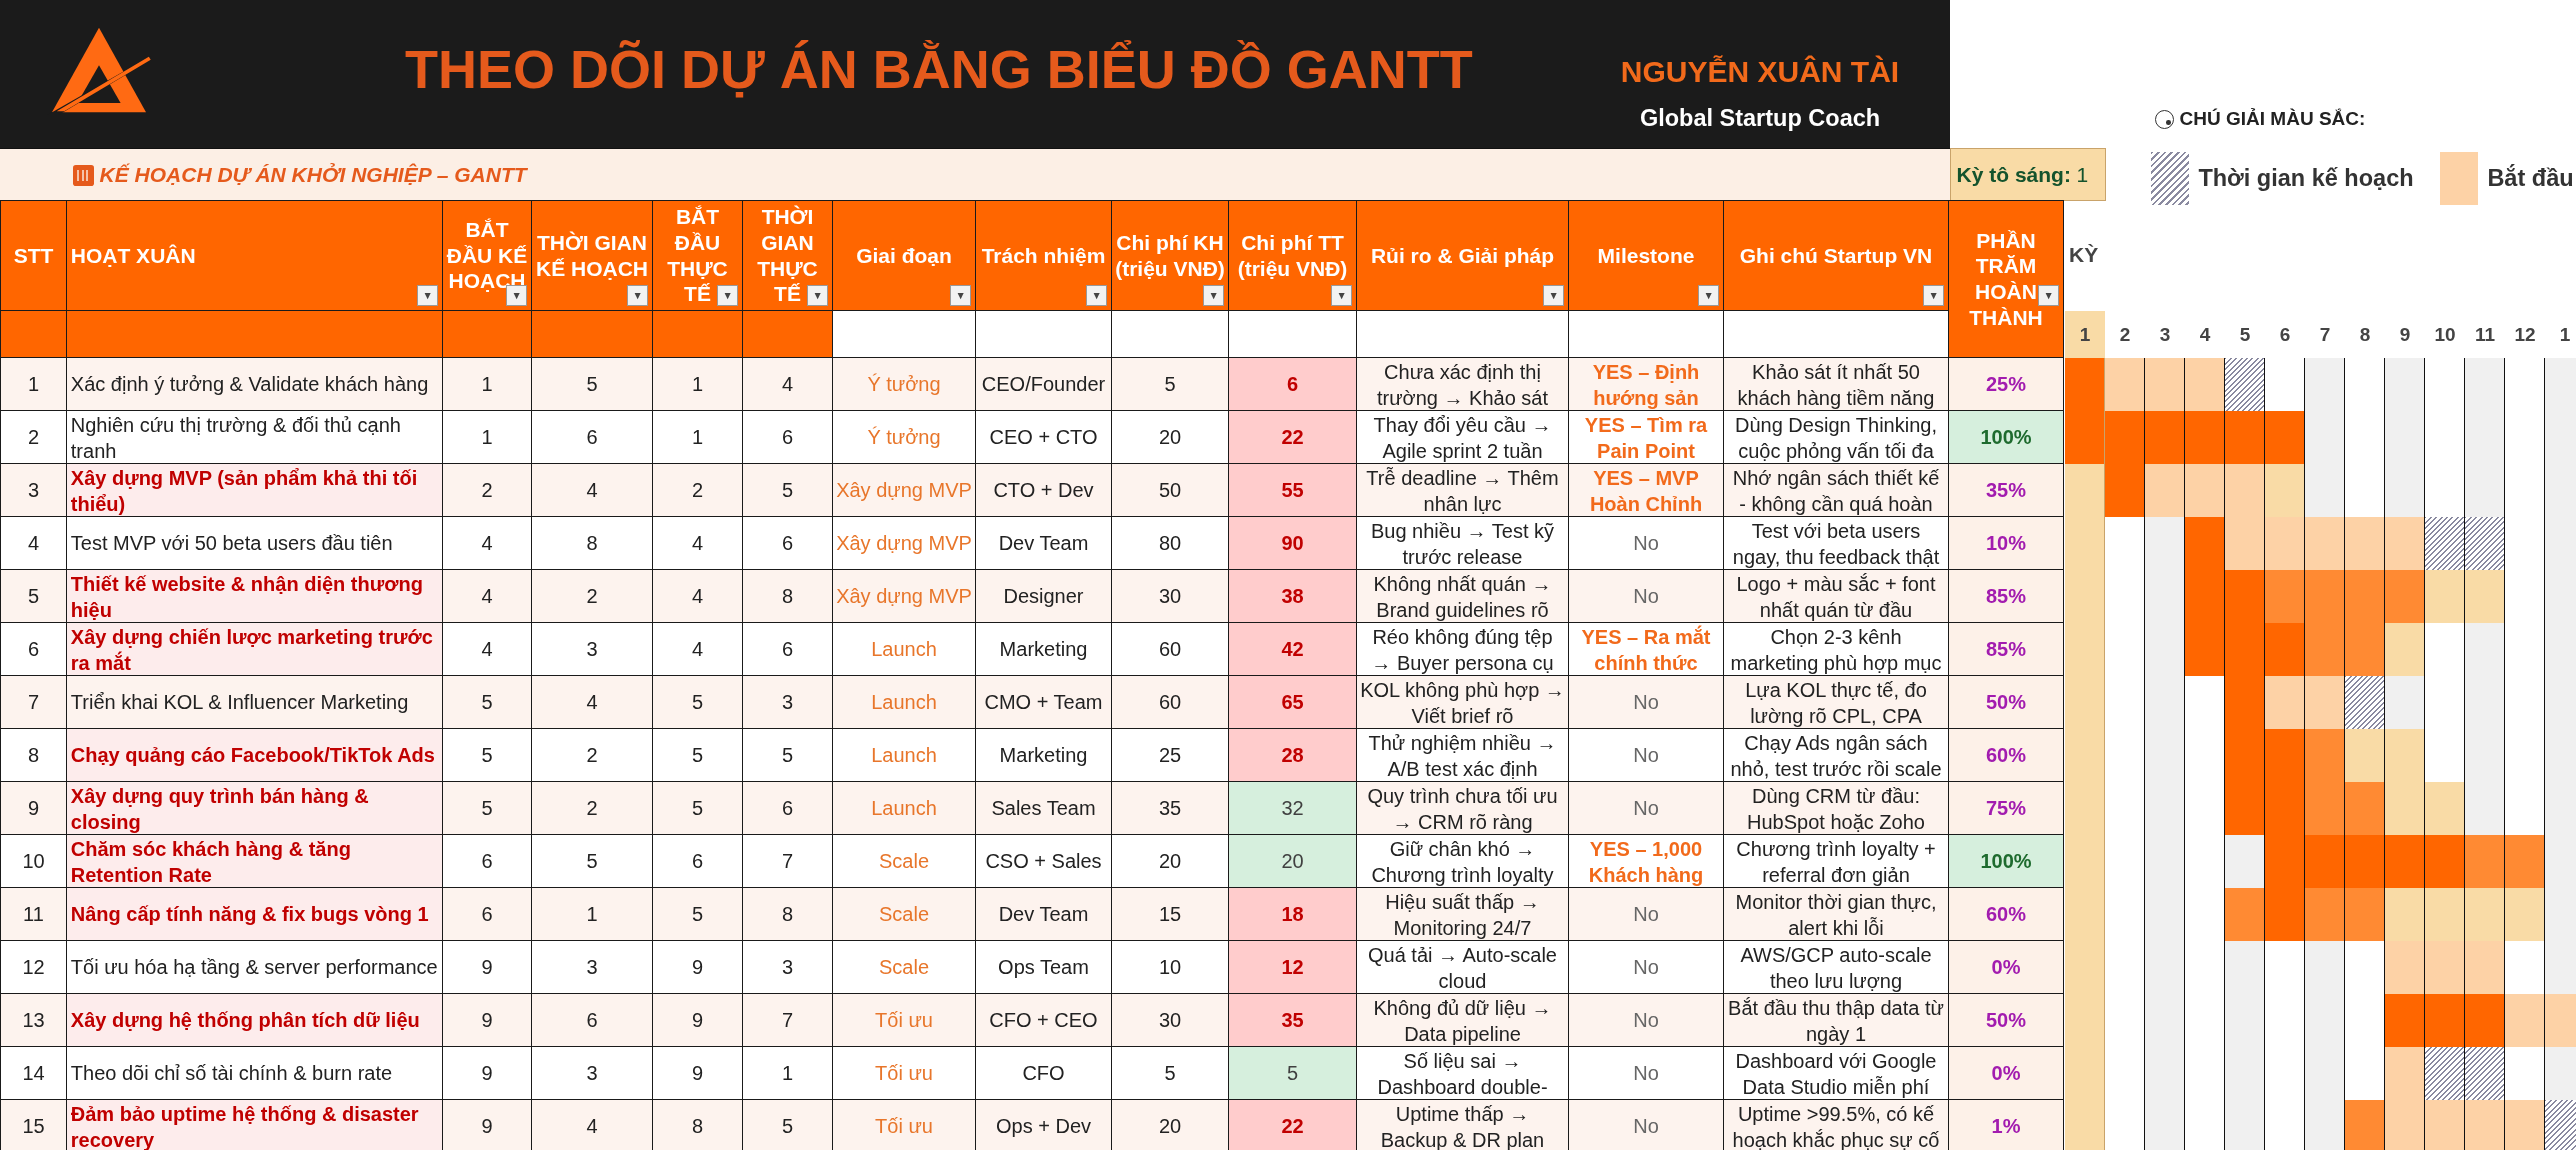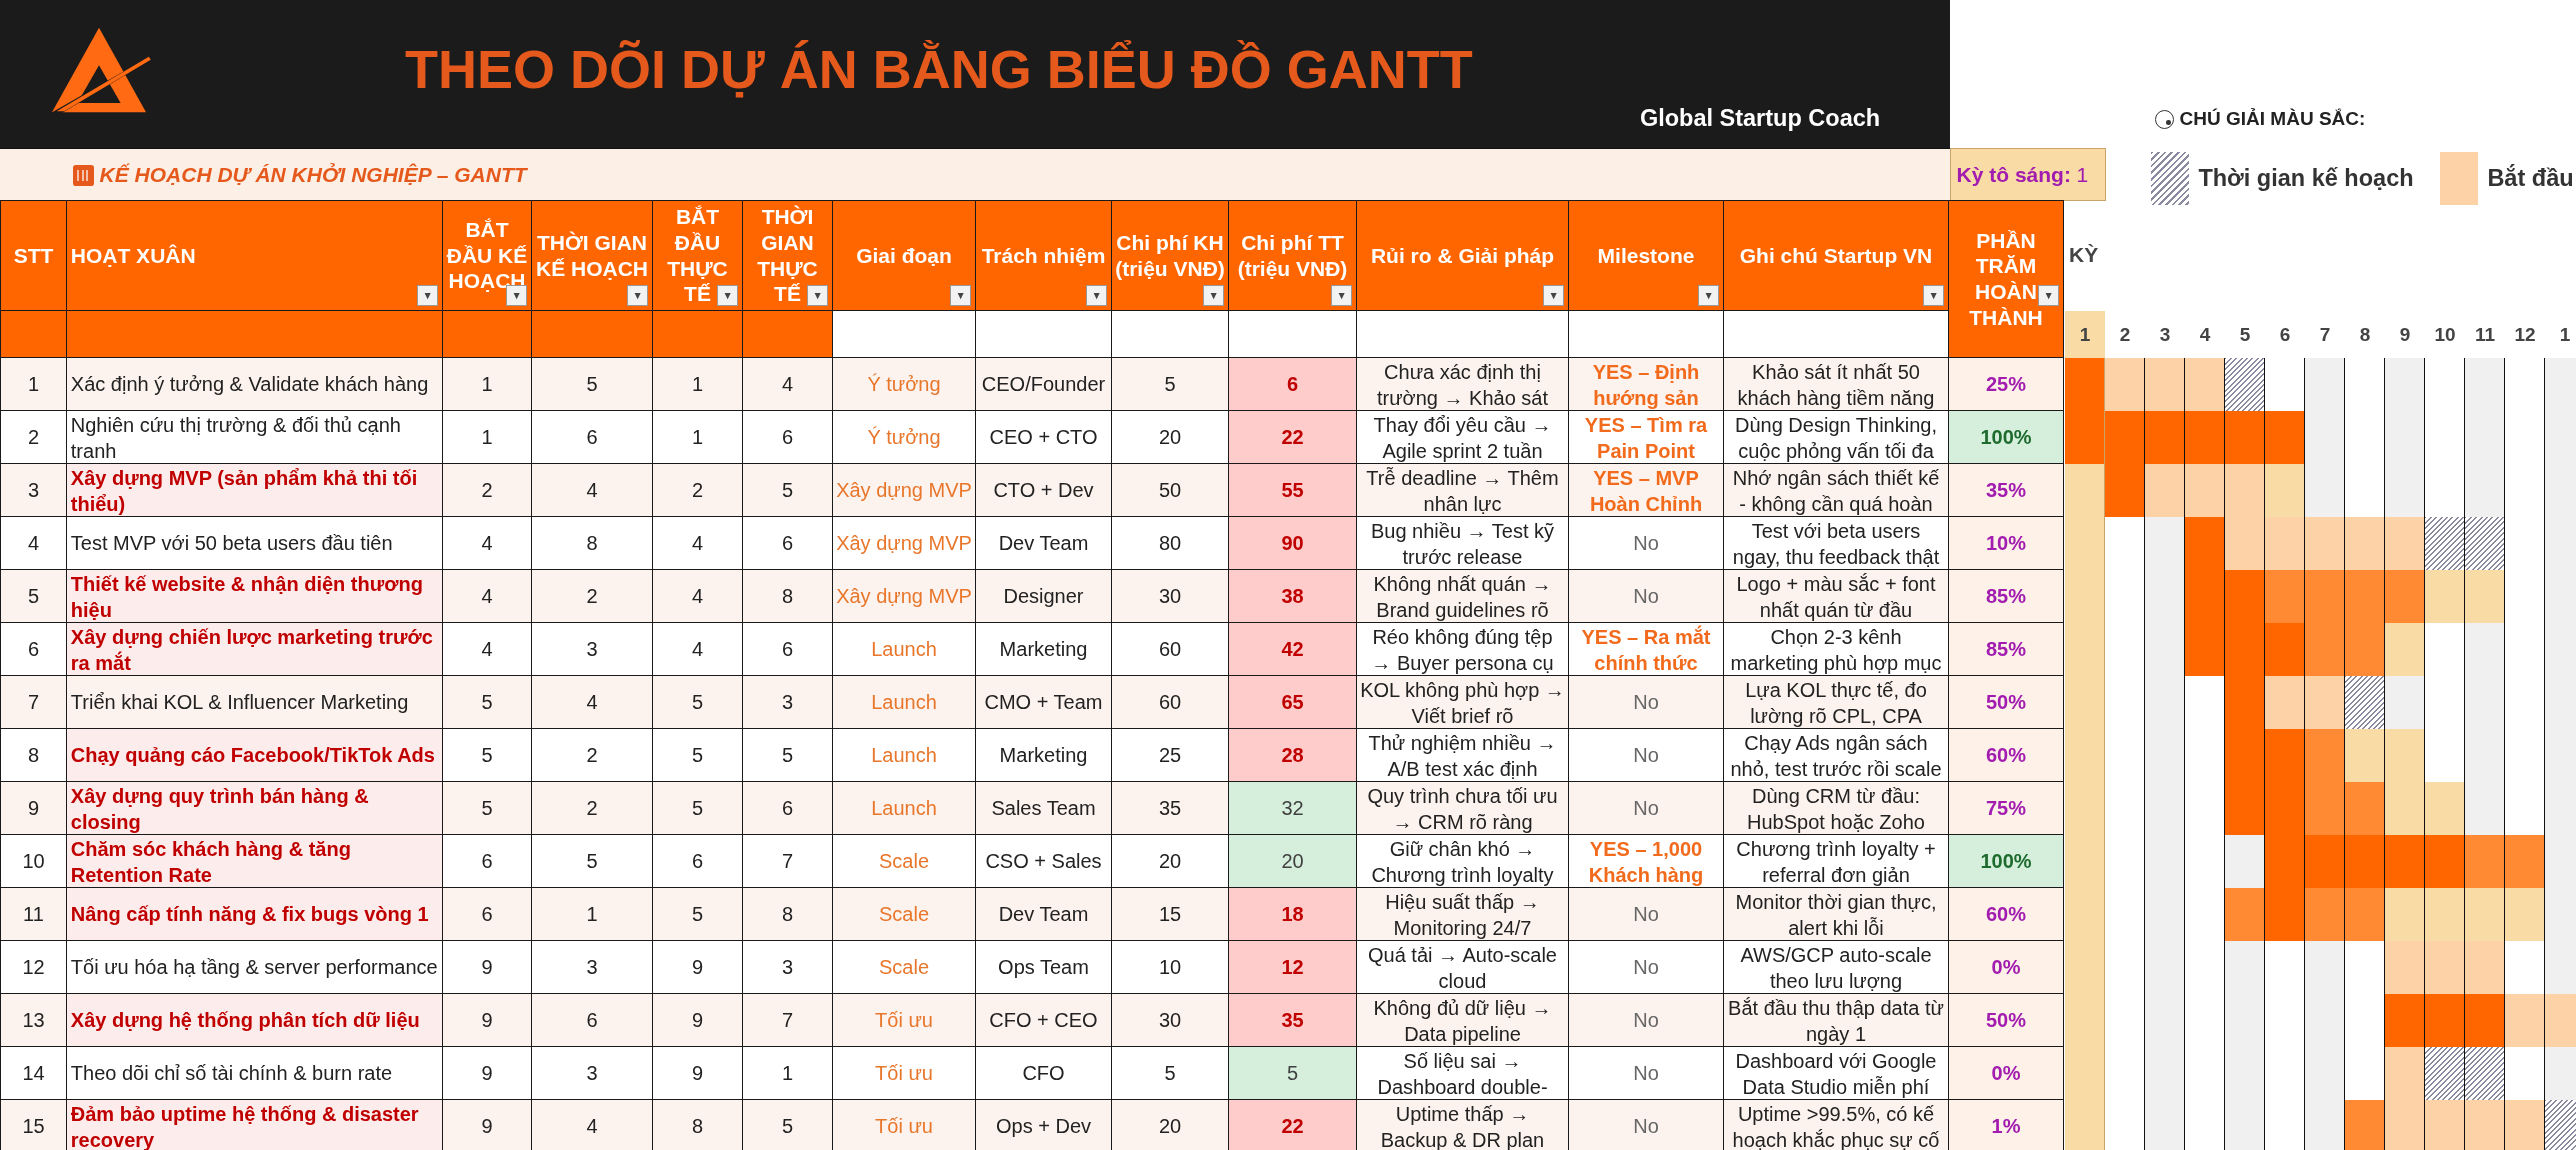--- a/index.html
+++ b/index.html
@@ -11,21 +11,21 @@
   .logo { position: absolute; left: 47px; top: 22.6px; width: 104px; height: 94px; }
   .main-title { position: absolute; left: 405px; top: 38px; width: 1261px; text-align: left; font-size: 54px; font-weight: bold; color: #E55A1C; letter-spacing: 0px; }
   .author { position: absolute; left: 1581px; top: 55px; width: 358px; text-align: center; font-size: 30px; font-weight: bold; color: #F26A1B; }
   .author-sub { position: absolute; left: 1581px; top: 105px; width: 358px; text-align: center; font-size: 23.5px; font-weight: bold; color: #ffffff; }
 
   
   .subbar { position: absolute; left: 0; top: 148px; width: 1950px; height: 53px; background: #FCEFE5; border-top: 1.9px solid #111; }
   .subbar-title { position: absolute; left: 73px; top: 14px; font-size: 21px; font-weight: bold; font-style: italic; color: #E55A1C; display: flex; align-items: center; gap: 5.6px; }
   .cal-icon { display: inline-block; width: 21px; height: 21px; background: #E55A1C; border-radius: 2.8px; position: relative; }
   .cal-icon::after { content: ""; position: absolute; left: 3.8px; top: 5.6px; width: 13px; height: 11.3px; background: repeating-linear-gradient(90deg, #FCEFE5 0 1.9px, transparent 1.9px 4.7px); opacity: .7; }
-  .highlight-box { position: absolute; left: 1950px; top: 148px; width: 156px; height: 53px; background: #F9DBA6; border: 0.9px solid #c9a36a; font-size: 21px; font-weight: bold; color: #a21caf; padding: 14px 5.6px; }
+  .highlight-box { position: absolute; left: 1950px; top: 148px; width: 156px; height: 53px; background: #F9DBA6; border: 0.9px solid #c9a36a; font-size: 21px; font-weight: bold; color: #14532d; padding: 14px 5.6px; }
   .highlight-box .val { font-weight: normal; margin-left: 5.6px; }
 
   
   .legend-title { position: absolute; left: 2155px; top: 108px; font-size: 19px; font-weight: bold; color: #222; display: flex; align-items: center; gap: 5.6px; }
   .palette-icon { display: inline-block; width: 19px; height: 19px; border: 1.9px solid #333; border-radius: 50%; position: relative; }
   .palette-icon::after { content: ""; position: absolute; right: 1.9px; bottom: 2.8px; width: 4.7px; height: 4.7px; border-radius: 50%; background: #333; }
   .legend-item { position: absolute; top: 152px; display: flex; align-items: center; gap: 9.4px; font-size: 23.5px; font-weight: bold; color: #333; white-space: nowrap; }
   .swatch { width: 38px; height: 53px; }
   .swatch.hatch { background: repeating-linear-gradient(135deg, #8a8aa0 0 1.9px, #ffffff 1.9px 4.7px); }
   .swatch.peach { background: #FDD2A6; }
@@ -72,20 +72,21 @@
 <body>
 
 <div class="banner">
   <svg class="logo" viewBox="0 0 110 100">
     <polygon points="55,5 105,95 5,95" fill="#FF6A13"></polygon>
     <polygon points="55,45 78,85 32,85" fill="#1b1b1b"></polygon>
     <polygon points="0,98 110,35 112,38 12,98" fill="#1b1b1b"></polygon>
     <polygon points="10,94 108,36 110,39 18,94" fill="#FF6A13"></polygon>
   </svg>
   <div class="main-title">THEO DÕI DỰ ÁN BẰNG BIỂU ĐỒ GANTT</div>
+  <div class="author">NGUYỄN XUÂN TÀI</div>
   <div class="author-sub">Global Startup Coach</div>
 </div>
 
 <div class="subbar">
   <div class="subbar-title">
     <span class="cal-icon"></span>
     <span>KẾ HOẠCH DỰ ÁN KHỞI NGHIỆP – GANTT</span>
   </div>
 </div>
 <div class="highlight-box">

